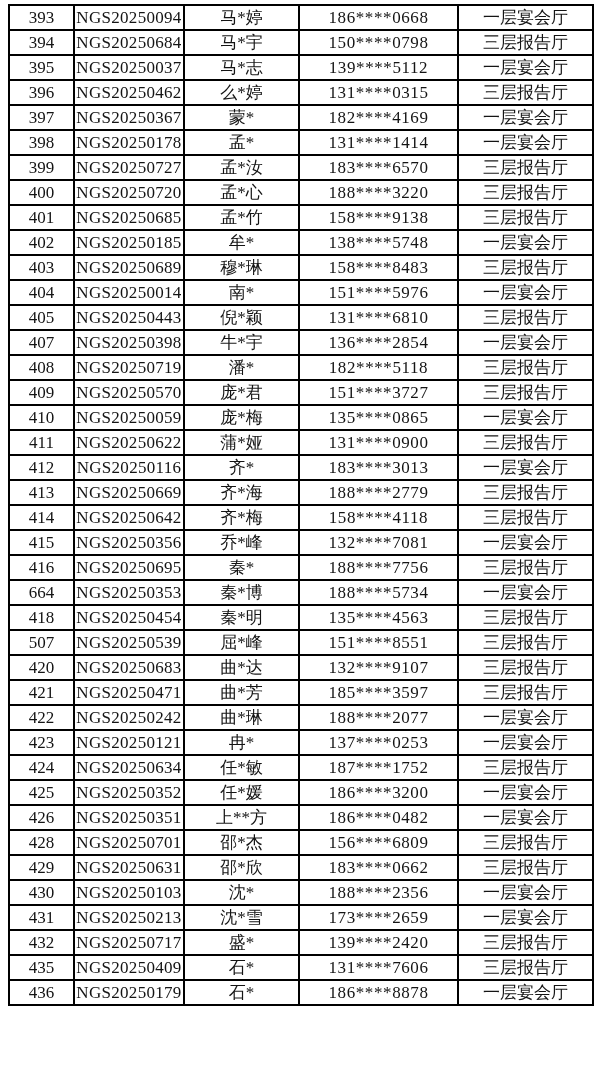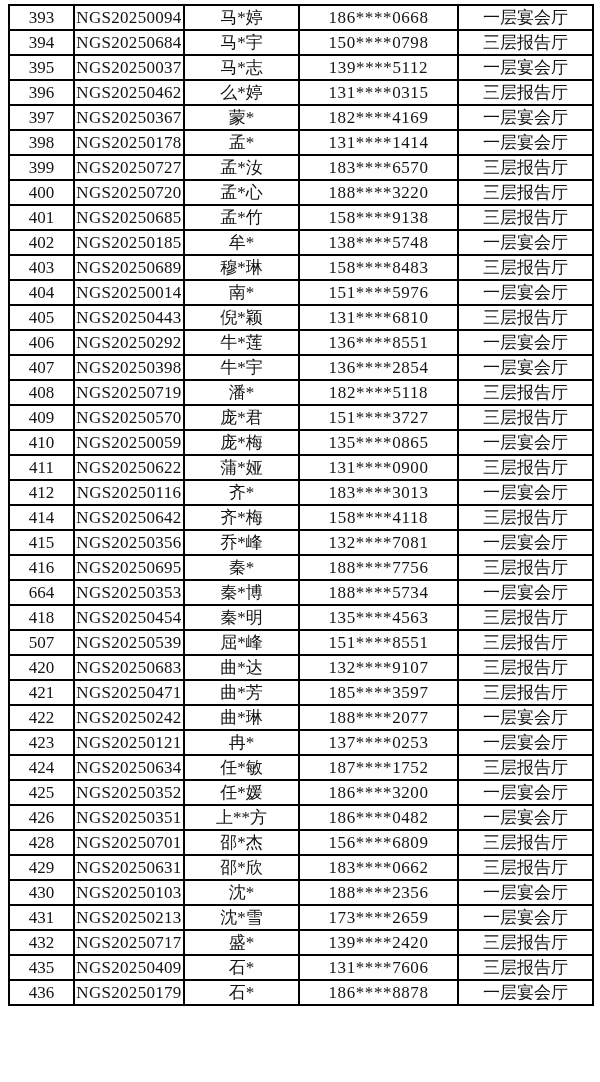--- a/index.html
+++ b/index.html
@@ -138,27 +138,20 @@
           <td class="c-venue">一层宴会厅</td>
         </tr>
         <tr>
           <td class="c-num">405</td>
           <td class="c-id">NGS20250443</td>
           <td class="c-name">倪*颖</td>
           <td class="c-phone">131****6810</td>
           <td class="c-venue">三层报告厅</td>
         </tr>
         <tr>
-          <td class="c-num">406</td>
-          <td class="c-id">NGS20250292</td>
-          <td class="c-name">牛*莲</td>
-          <td class="c-phone">136****8551</td>
-          <td class="c-venue">一层宴会厅</td>
-        </tr>
-        <tr>
           <td class="c-num">407</td>
           <td class="c-id">NGS20250398</td>
           <td class="c-name">牛*宇</td>
           <td class="c-phone">136****2854</td>
           <td class="c-venue">一层宴会厅</td>
         </tr>
         <tr>
           <td class="c-num">408</td>
           <td class="c-id">NGS20250719</td>
           <td class="c-name">潘*</td>
@@ -185,20 +178,27 @@
           <td class="c-name">蒲*娅</td>
           <td class="c-phone">131****0900</td>
           <td class="c-venue">三层报告厅</td>
         </tr>
         <tr>
           <td class="c-num">412</td>
           <td class="c-id">NGS20250116</td>
           <td class="c-name">齐*</td>
           <td class="c-phone">183****3013</td>
           <td class="c-venue">一层宴会厅</td>
+        </tr>
+        <tr>
+          <td class="c-num">413</td>
+          <td class="c-id">NGS20250669</td>
+          <td class="c-name">齐*海</td>
+          <td class="c-phone">188****2779</td>
+          <td class="c-venue">三层报告厅</td>
         </tr>
         <tr>
           <td class="c-num">414</td>
           <td class="c-id">NGS20250642</td>
           <td class="c-name">齐*梅</td>
           <td class="c-phone">158****4118</td>
           <td class="c-venue">三层报告厅</td>
         </tr>
         <tr>
           <td class="c-num">415</td>

